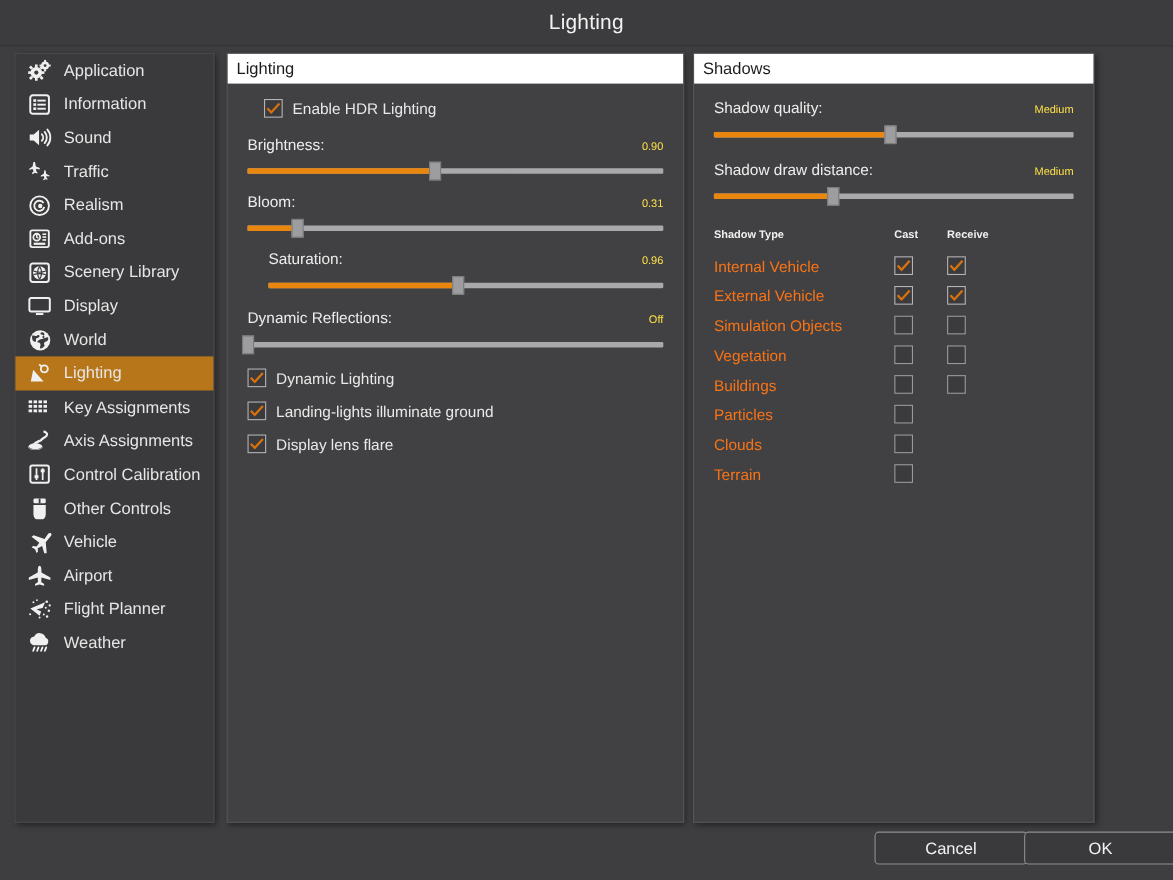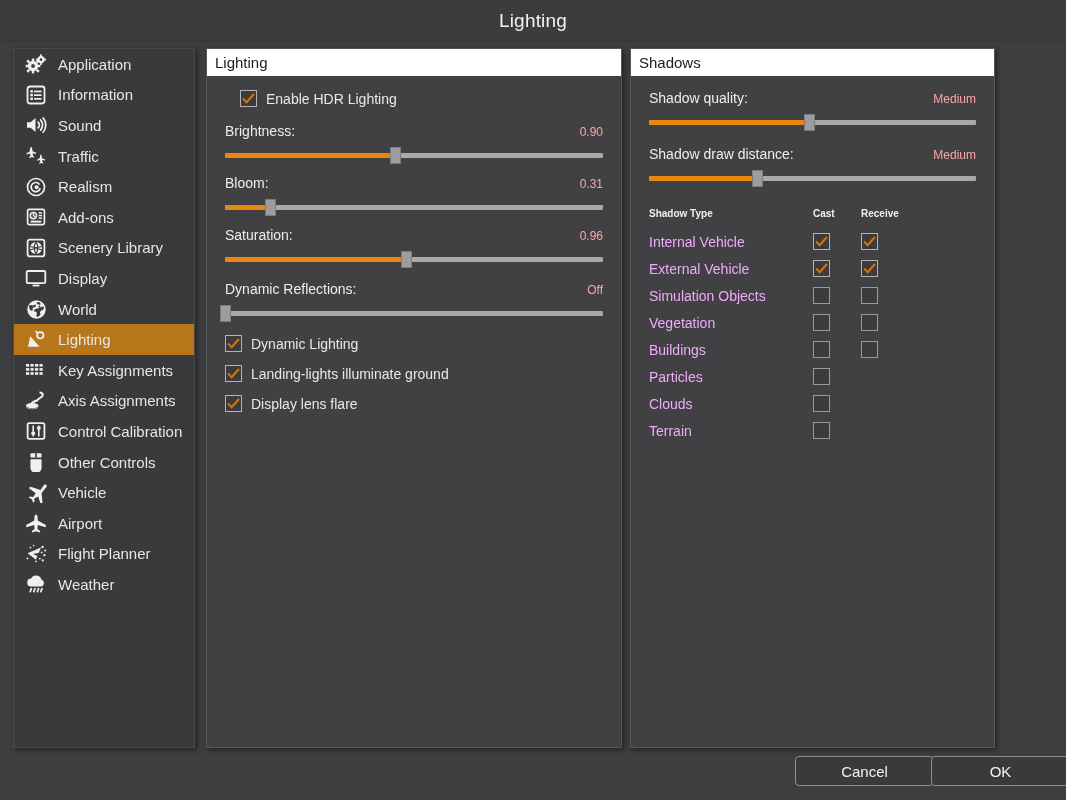--- a/index.html
+++ b/index.html
@@ -87,21 +87,21 @@
     margin-left: 9px; color: #e8e8e8; font-size: 14px;
   }
 
   
   .sgroup { margin-bottom: 6px; }
   .slabel-row {
     display: flex; justify-content: space-between; align-items: baseline;
     color: #ededed; font-size: 14px;
     margin-bottom: 8px;
   }
-  .slabel-val { color: #fca5a5; font-size: 12px; }
+  .slabel-val { color: #fde047; font-size: 10px; }
   .slider {
     position: relative; height: 16px; cursor: pointer;
   }
   .strack {
     position: absolute; left: 0; right: 0; top: 6px; height: 5px;
     background: #a9a9ab; border-radius: 1px;
   }
   .sfill {
     position: absolute; left: 0; top: 6px; height: 5px;
     background: #e8860d; border-radius: 1px;
@@ -114,21 +114,21 @@
 
   
   #shadow-table { margin-top: 22px; width: 100%; }
   .sh-head {
     display: flex; align-items: center;
     font-size: 10px; font-weight: bold; color: #f0f0f0;
     margin-bottom: 9px;
   }
   .sh-row {
     display: flex; align-items: center;
-    font-size: 14px; color: #f0abfc;
+    font-size: 14px; color: #f97316;
     height: 27px;
   }
   .sh-name { width: 164px; flex: 0 0 164px; }
   .sh-c1 { width: 48px; flex: 0 0 48px; display: flex; justify-content: flex-start; }
   .sh-c2 { width: 48px; flex: 0 0 48px; display: flex; justify-content: flex-start; }
 
   
   #footer { position: absolute; left: 0; top: 756px; width: 1066px; height: 44px; }
   .fbtn {
     position: absolute; top: 0; height: 30px; width: 139px;
@@ -427,21 +427,21 @@
           <div class="slabel-row">
          <span>Bloom:</span>
          <span class="slabel-val">0.31</span>
        </div>
        <div class="slider">
          <div class="strack"></div>
          <div class="sfill" style="width:12%"></div>
          <div class="shandle" style="left:12%"></div>
        </div>
         </div>
-        <div class="sgroup" style="margin-bottom: 12px;">
+        <div class="sgroup" style="margin-bottom: 12px; margin-left: 19px;">
           <div class="slabel-row">
          <span>Saturation:</span>
          <span class="slabel-val">0.96</span>
        </div>
        <div class="slider">
          <div class="strack"></div>
          <div class="sfill" style="width:48%"></div>
          <div class="shandle" style="left:48%"></div>
        </div>
         </div>

